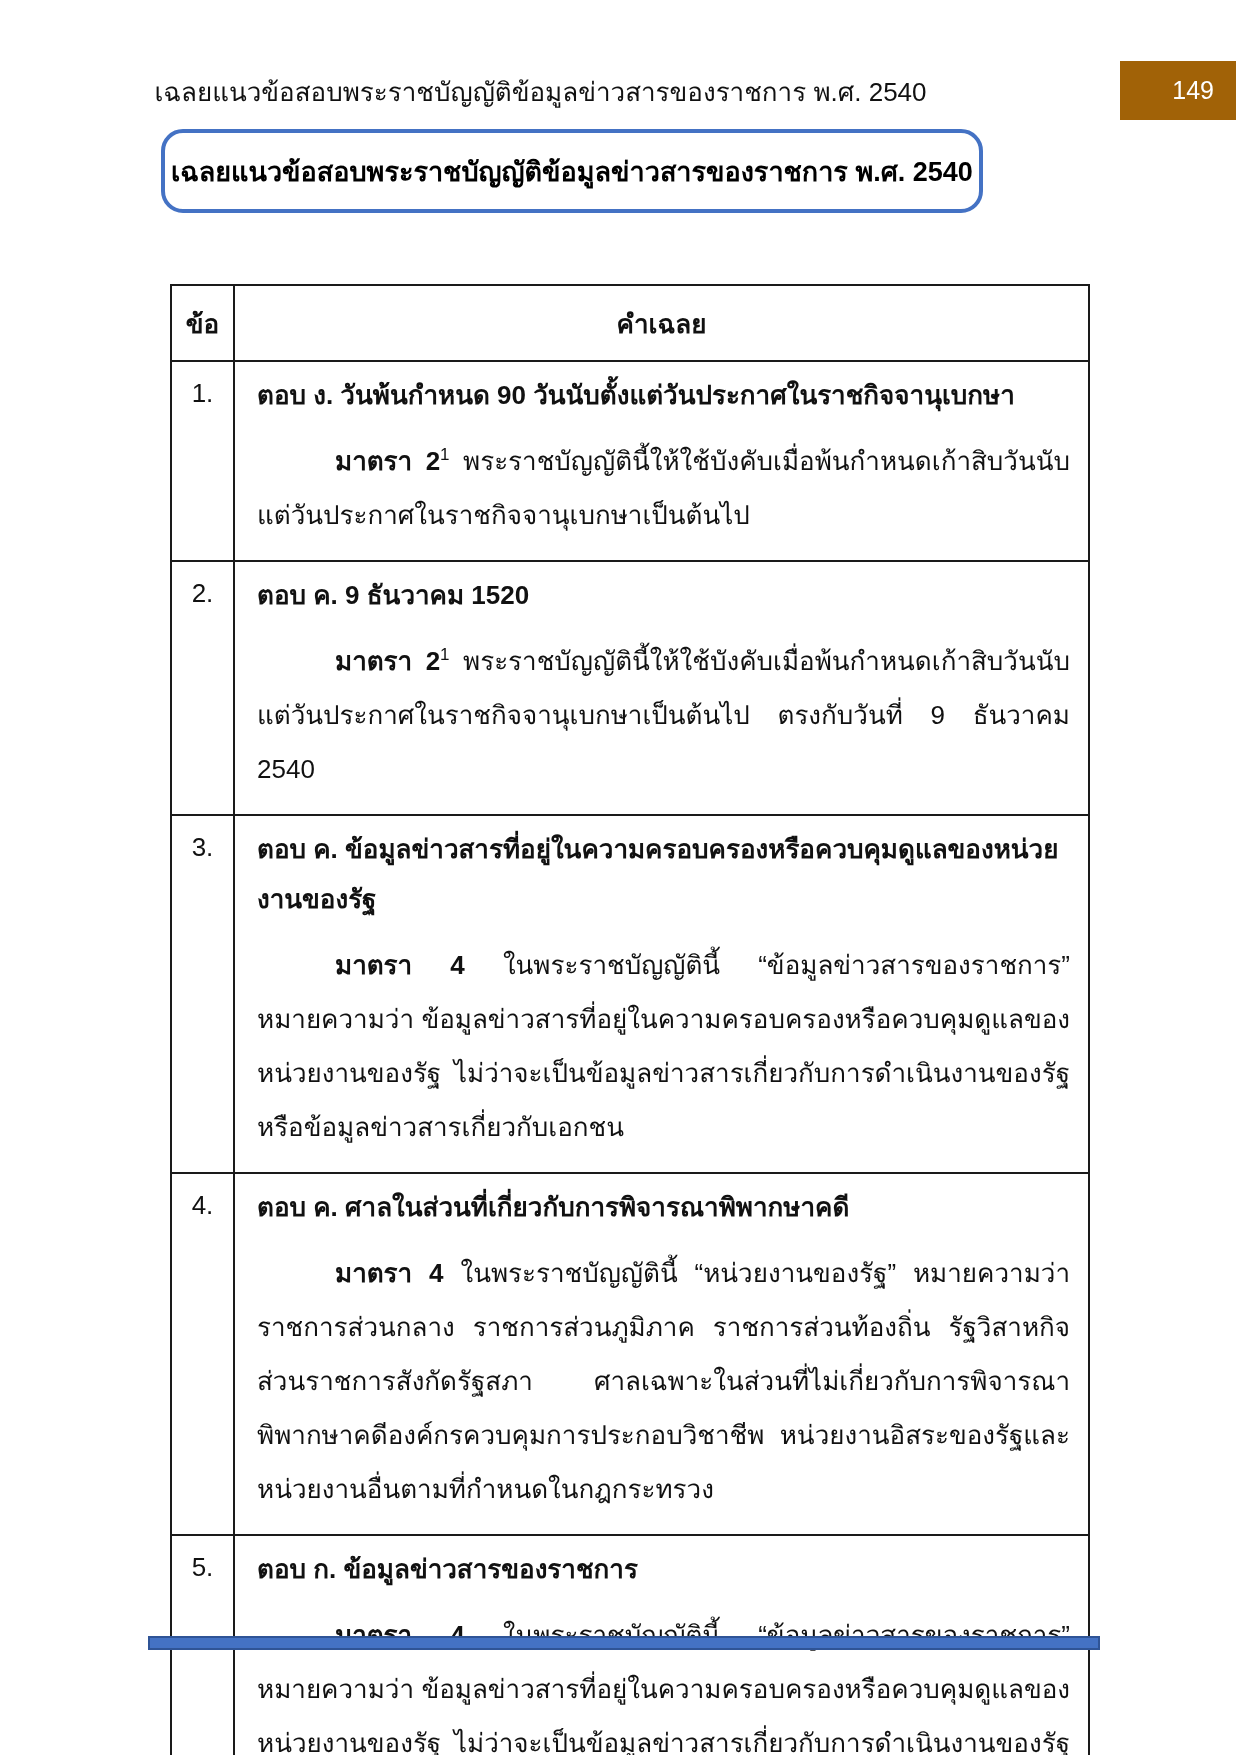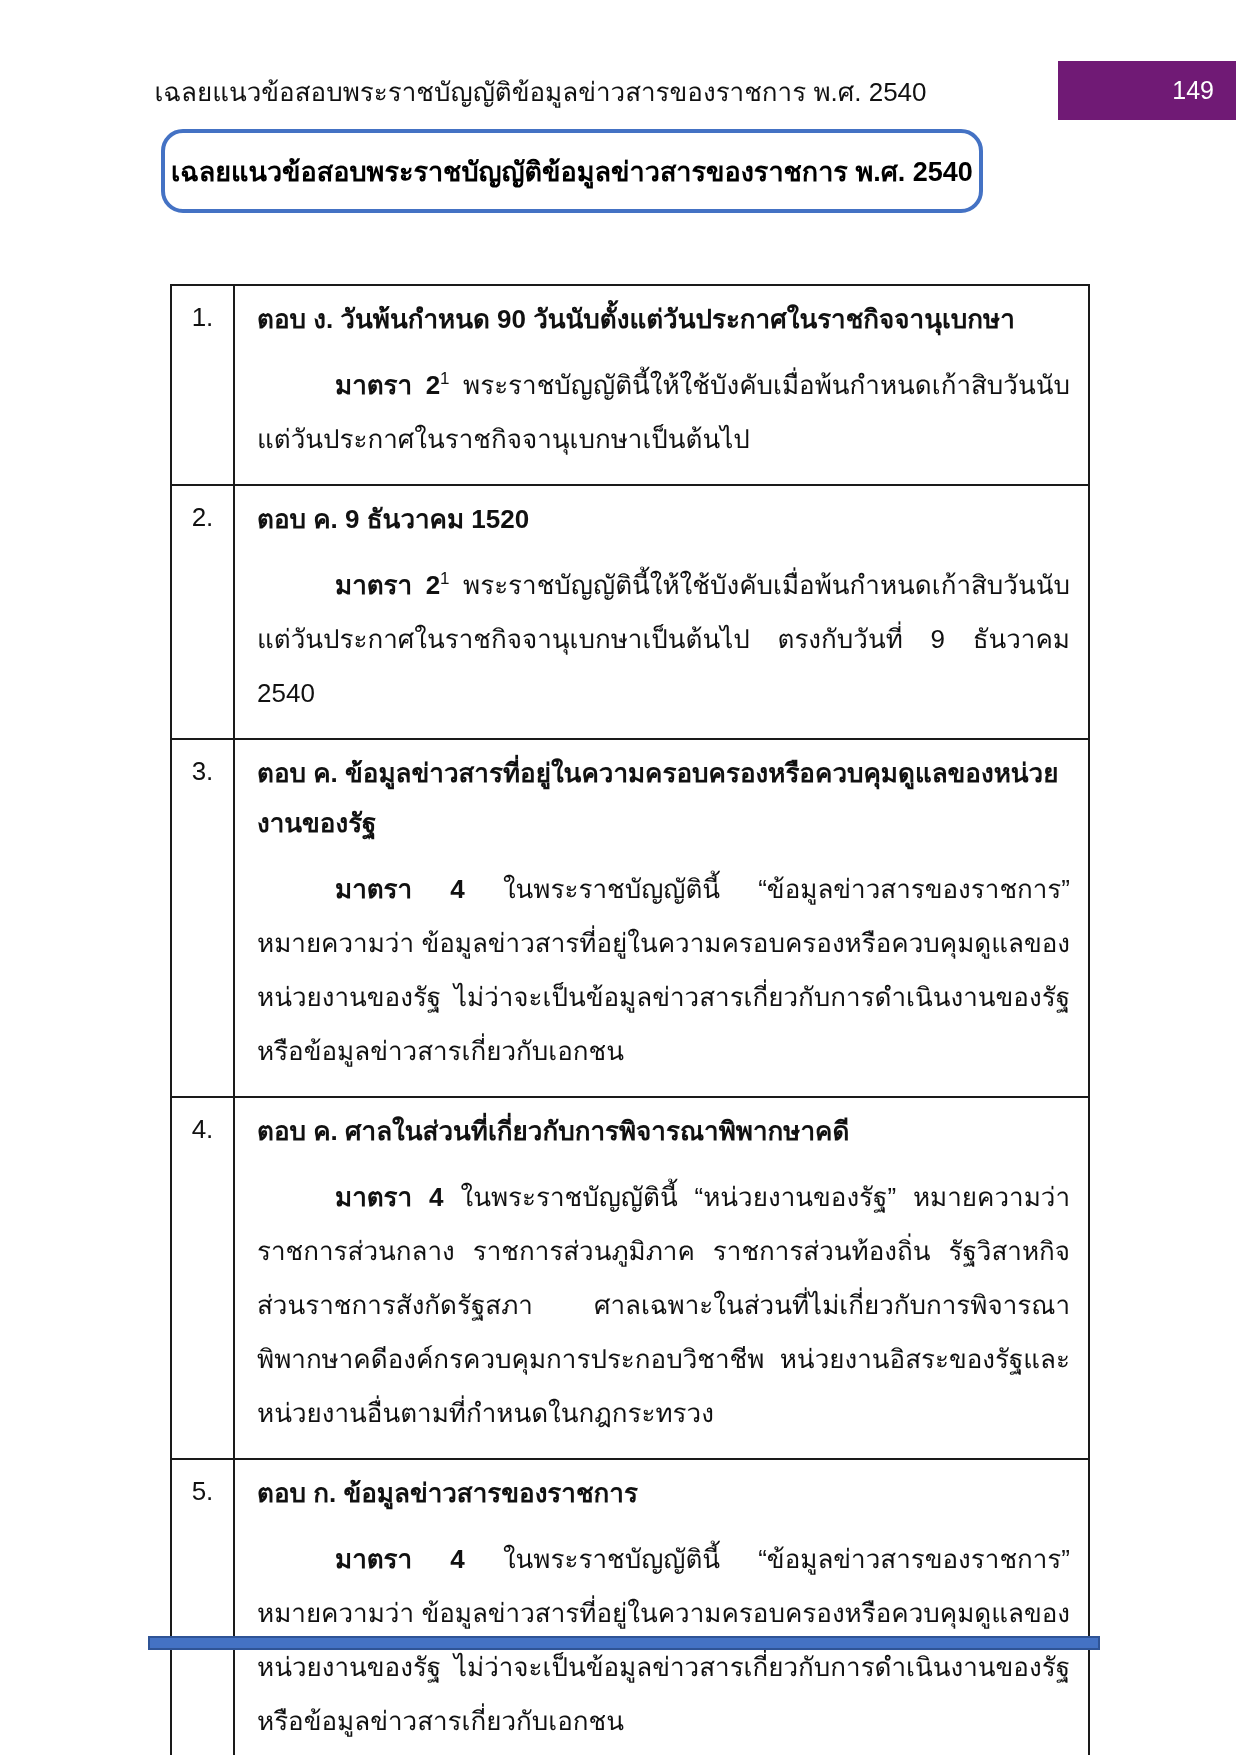--- a/index.html
+++ b/index.html
@@ -26,22 +26,22 @@
     left: 0; right: 160px;
     top: 0; height: 60px;
     display: flex; align-items: center; justify-content: center;
     font-size: 26px;
     color: #111;
     white-space: nowrap;
   }
   .page-number-box {
     position: absolute;
     top: 0; right: 5px;
-    width: 178px; height: 59px;
-    background: #701a75;
+    width: 116px; height: 59px;
+    background: #a16207;
     color: #ffffff;
     display: flex; align-items: center; justify-content: flex-end;
     padding-right: 22px;
     font-size: 25px;
   }
 
   
   .title-box {
     position: absolute;
     top: 113px; left: 161px;
@@ -143,20 +143,24 @@
   <div class="title-box">
     <div class="title-text">เฉลยแนวข้อสอบพระราชบัญญัติข้อมูลข่าวสารของราชการ พ.ศ. 2540</div>
   </div>
 
   <table class="answers">
     <colgroup>
         <col class="c-num">
         <col>
       </colgroup>
     <tbody>
+        <tr>
+      <th>ข้อ</th>
+      <th>คำเฉลย</th>
+    </tr>
 
     <tr>
       <td class="col-num">1.</td>
       <td class="col-ans">
         <div class="answer-line">ตอบ ง. วันพ้นกำหนด 90 วันนับตั้งแต่วันประกาศในราชกิจจานุเบกษา</div>
         <p class="explain"><b class="ref">มาตรา 2</b><sup>1</sup><span> พระราชบัญญัตินี้ให้ใช้บังคับเมื่อพ้นกำหนดเก้าสิบวันนับแต่วันประกาศในราชกิจจานุเบกษาเป็นต้นไป</span></p>
       </td>
     </tr>
 
     <tr>

